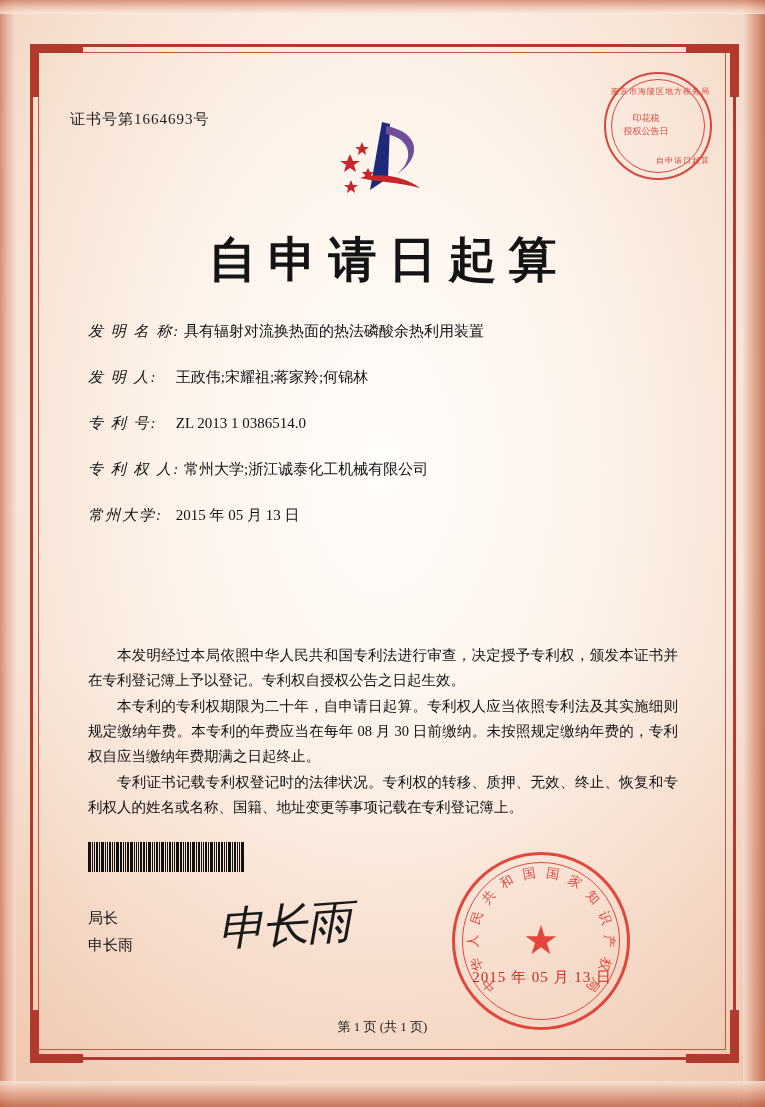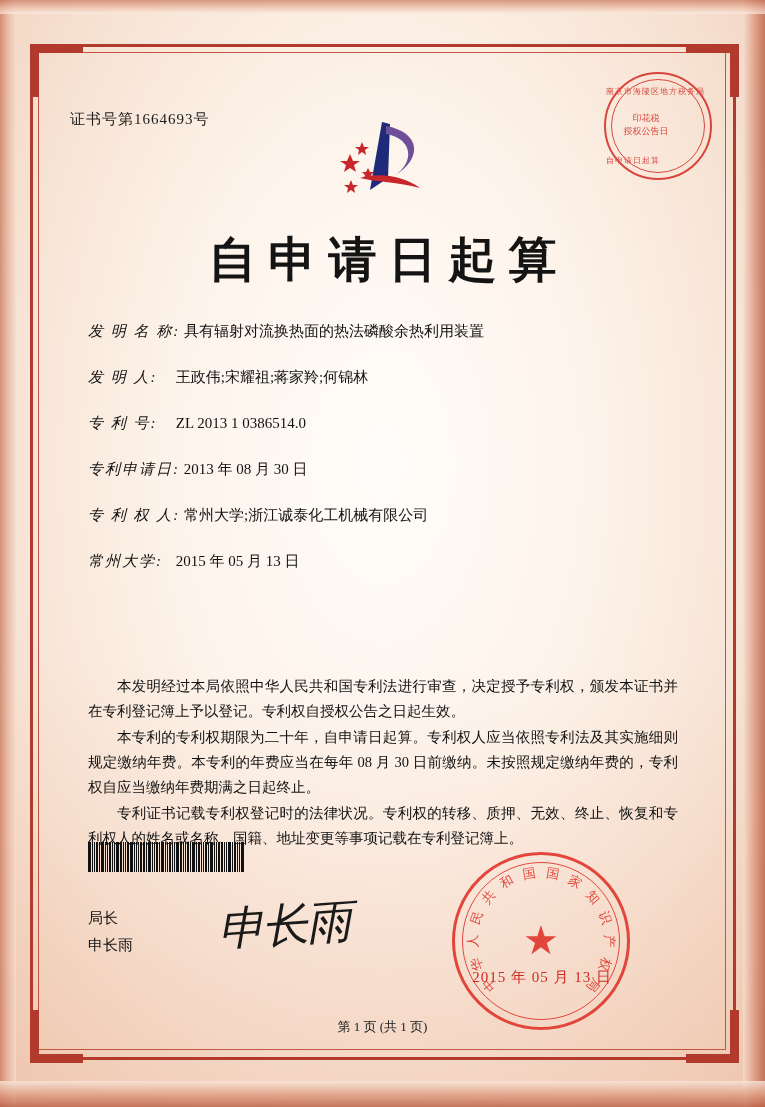--- a/index.html
+++ b/index.html
@@ -131,21 +131,21 @@
   .stamp-tax .ring {
     position: absolute;
     left: 5px; top: 5px; right: 5px; bottom: 5px;
     border: 1px solid #d42a22;
     border-radius: 50%;
   }
   .stamp-tax .arc-top,
   .stamp-tax .arc-bottom {
     position: absolute;
     left: 0; width: 104px;
-    text-align: left;
+    text-align: right;
     font-size: 8px;
     letter-spacing: 1px;
   }
   .stamp-tax .arc-top { top: 12px; }
   .stamp-tax .arc-bottom { bottom: 12px; }
   .stamp-tax .mid {
     position: absolute;
     left: 0; top: 38px;
     width: 80px;
     text-align: center;
@@ -171,21 +171,21 @@
   }
   .field-value {
     display: inline-block;
     color: #111;
   }
   .label-w4 { min-width: 84px; letter-spacing: 2px; font-style: italic; }
 
   
   .body-text {
     position: absolute;
-    left: 88px; top: 674px;
+    left: 88px; top: 643px;
     width: 590px;
     font-size: 14.5px;
     line-height: 25px;
     color: #111;
     text-align: justify;
   }
   .body-text p {
     margin: 0 0 1px 0;
     text-indent: 2em;
   }
@@ -329,24 +329,20 @@
       <span class="field-label label-w4">发 明 名 称:</span>
       <span class="field-value">具有辐射对流换热面的热法磷酸余热利用装置</span>
     </div>
     <div class="field-row">
       <span class="field-label label-w4">发 明 人:</span>
       <span class="field-value">王政伟;宋耀祖;蒋家羚;何锦林</span>
     </div>
     <div class="field-row">
       <span class="field-label label-w4">专 利 号:</span>
       <span class="field-value">ZL 2013 1 0386514.0</span>
-    </div>
-    <div class="field-row">
-      <span class="field-label label-w4">专利申请日:</span>
-      <span class="field-value">2013 年 08 月 30 日</span>
     </div>
     <div class="field-row">
       <span class="field-label label-w4">专 利 权 人:</span>
       <span class="field-value">常州大学;浙江诚泰化工机械有限公司</span>
     </div>
     <div class="field-row">
       <span class="field-label label-w4">常州大学:</span>
       <span class="field-value">2015 年 05 月 13 日</span>
     </div>
   </div>

